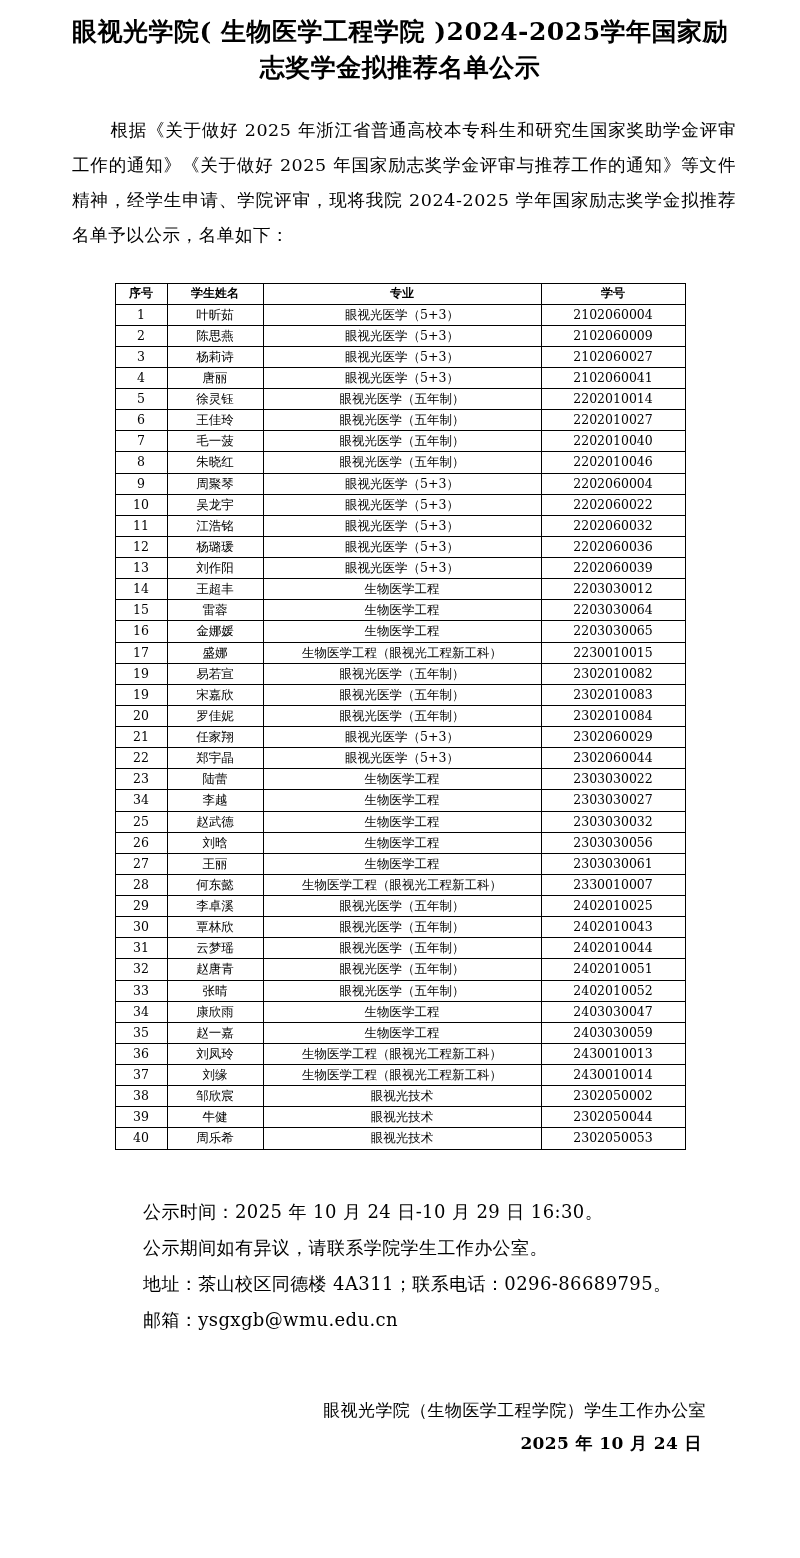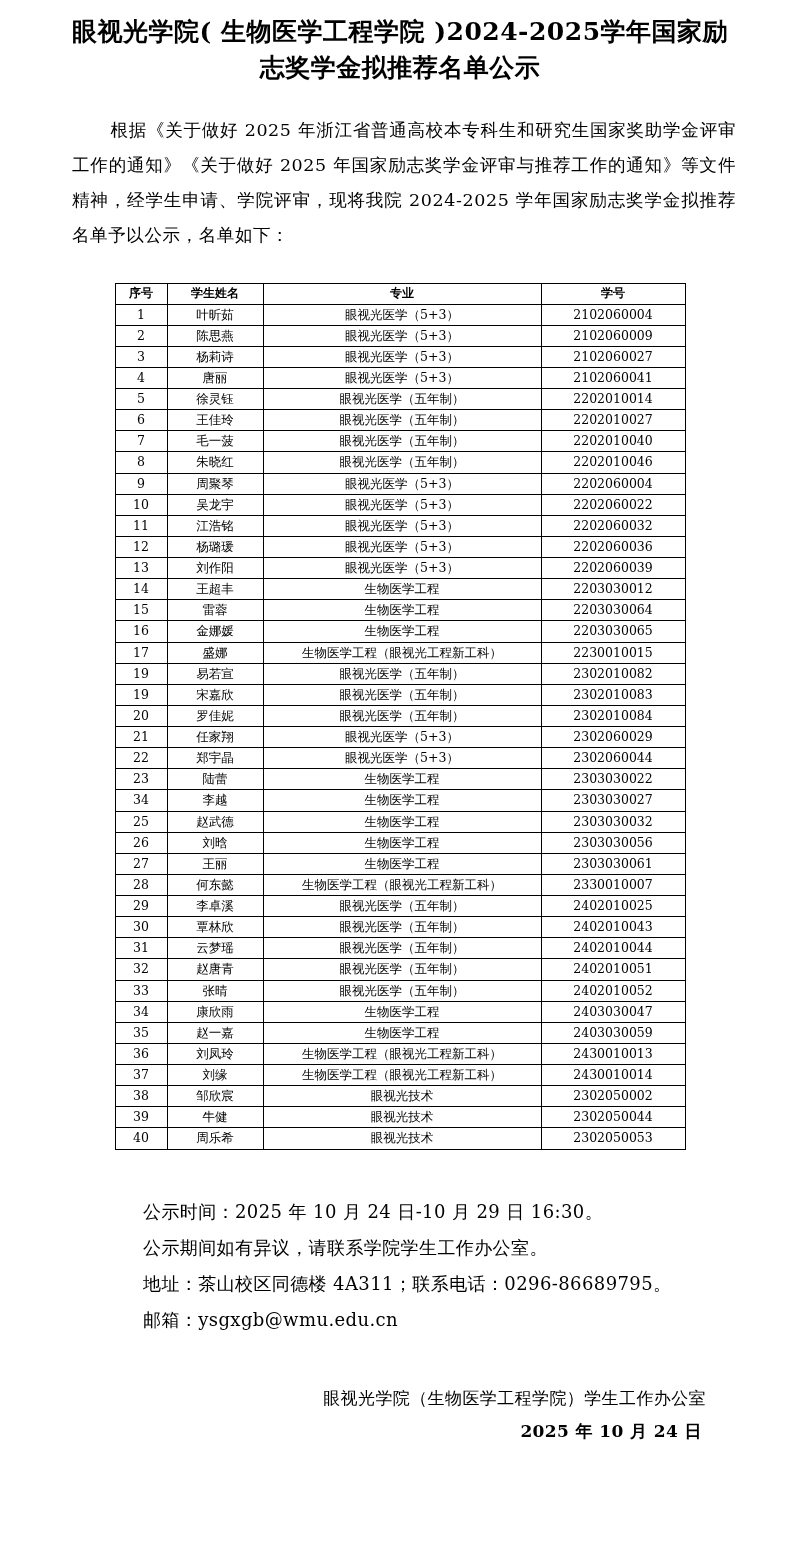--- a/index.html
+++ b/index.html
@@ -68,21 +68,21 @@
   .notices {
     margin: 44px 0 0 0;
     padding-left: 85px;
   }
   .notice-line {
     font-size: 18px;
     line-height: 2.0;
     letter-spacing: 0.4px;
   }
   .signature {
-    margin-top: 44px;
+    margin-top: 56px;
     text-align: right;
     padding-right: 36px;
   }
   .sign-line {
     font-size: 17px;
     line-height: 1.95;
     letter-spacing: 0.4px;
   }
   .sign-line.date {
     padding-right: 4px;

